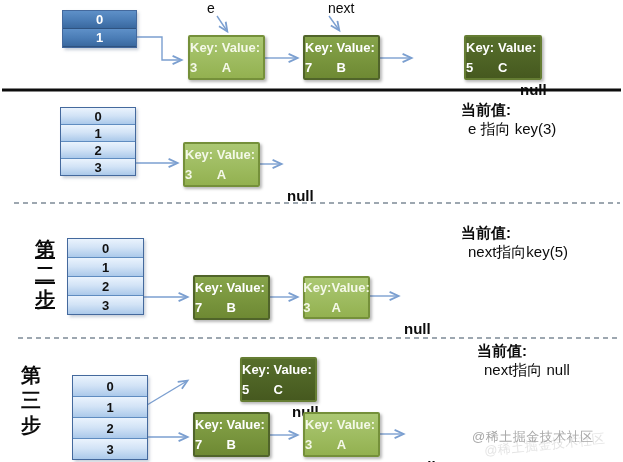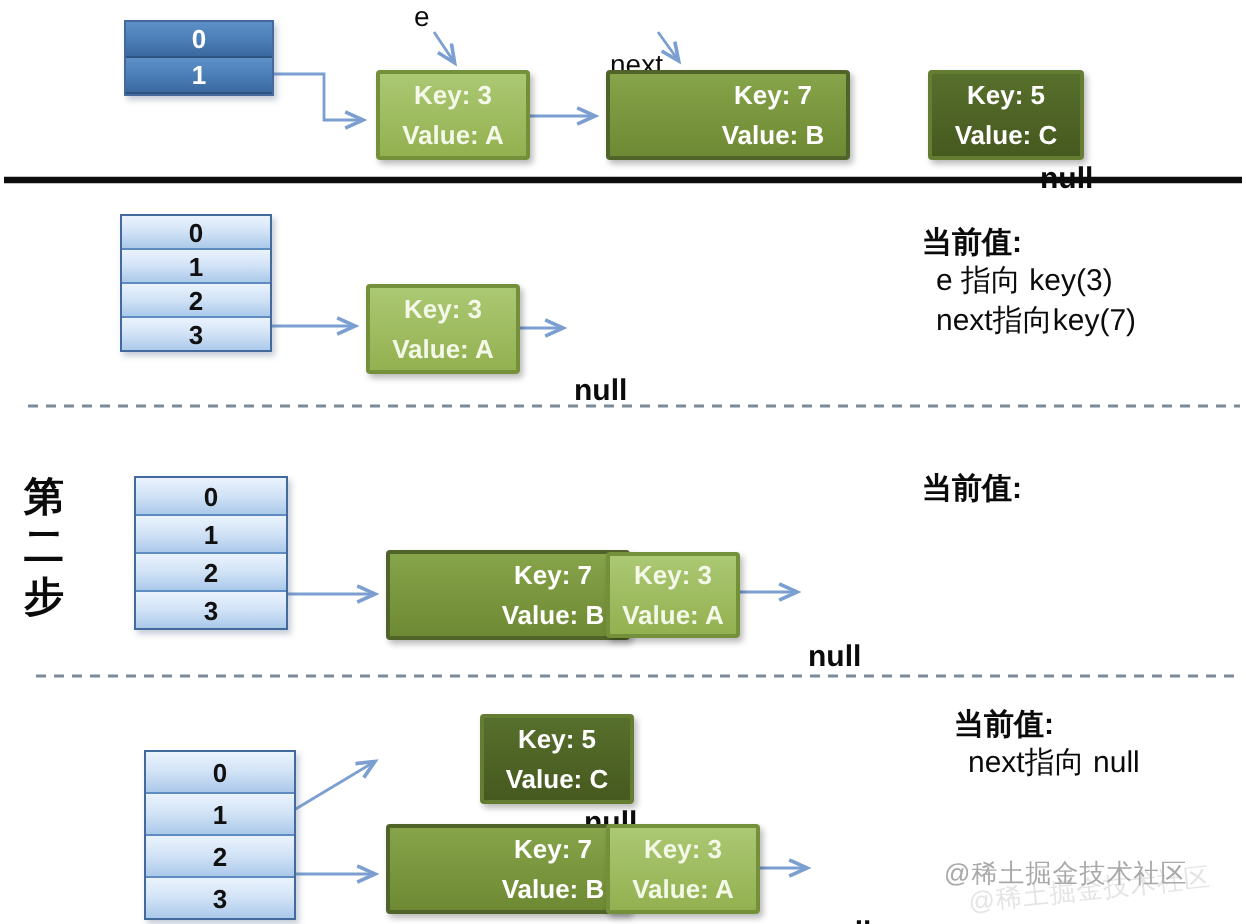--- a/index.html
+++ b/index.html
@@ -13,35 +13,35 @@
   .array{position:absolute;z-index:2;border:1px solid #44699d;box-shadow:1.5px 2px 3px rgba(90,110,140,.35);}
   .cell{display:flex;align-items:center;justify-content:center;font-weight:bold;font-size:13px;
         border-bottom:1px solid #5f8cc0;color:#111;
         background:linear-gradient(180deg,#eaf3fd 0%,#d2e3f6 48%,#abc9ea 100%);}
   .cell:last-child{border-bottom:none;}
   .array.dark .cell{color:#fff;border-bottom:1px solid #2f5380;
         background:linear-gradient(180deg,#5e90c8 0%,#4a7cb5 55%,#3a699f 100%);}
 
   
   .node{position:absolute;z-index:2;width:73px;height:41px;border-radius:2px;
-        display:flex;flex-direction:column;align-items:center;justify-content:center;
+        display:flex;align-items:center;justify-content:center;
         font-weight:bold;font-size:13px;line-height:1.5;color:#fff;
         box-shadow:1.5px 2px 3px rgba(0,0,0,.28);}
   .node.light{background:linear-gradient(180deg,#abc873 0%,#93b150 100%);border:2px solid #75903a;color:#f4f8e8;}
-  .node.medium{background:linear-gradient(180deg,#86a44a 0%,#6e8933 100%);border:2px solid #50642a;padding-left:45px;}
+  .node.medium{background:linear-gradient(180deg,#86a44a 0%,#6e8933 100%);border:2px solid #50642a;}
   .node.dark{background:linear-gradient(180deg,#576f2c 0%,#46591f 100%);border:2px solid #657d33;margin-left:47px;}
 
   .null-label{position:absolute;z-index:2;font-weight:bold;font-size:15px;color:#0b0b0b;margin-top:32px;}
   .ptr-label{position:absolute;z-index:2;font-size:14px;color:#0b0b0b;}
 
   .step-label{position:absolute;z-index:2;width:24px;font-size:20px;font-weight:bold;
               line-height:25px;word-break:break-all;color:#0b0b0b;}
 
   .status{position:absolute;z-index:2;}
-  .status-title{font-size:15px;font-weight:bold;line-height:18px;color:#0b0b0b;margin-top:12px;}
+  .status-title{font-size:15px;font-weight:bold;line-height:18px;color:#0b0b0b;}
   .status-line{font-size:15px;line-height:20px;margin-left:7px;color:#0b0b0b;}
 
   .watermark{position:absolute;z-index:2;font-size:13px;color:#a9a9a9;letter-spacing:.5px;}
   .watermark.faint{color:#c4c4c4;opacity:.45;transform:rotate(-6deg);}
 </style>
 </head>
 <body>
 
 <div class="canvas">
 
@@ -71,21 +71,21 @@
       <line x1="268" y1="379" x2="286" y2="379" marker-end="url(#ah)"></line>
       <line x1="270" y1="435" x2="297" y2="435" marker-end="url(#ah)"></line>
       <line x1="378" y1="434" x2="403" y2="434" marker-end="url(#ah)"></line>
     </g>
     <line x1="2" y1="90" x2="621" y2="90" stroke="#0d0d0d" stroke-width="3.2"></line>
     <line x1="14" y1="203" x2="620" y2="203" stroke="#7d8a97" stroke-width="1.5" stroke-dasharray="5 4"></line>
     <line x1="18" y1="338" x2="620" y2="338" stroke="#7d8a97" stroke-width="1.5" stroke-dasharray="5 4"></line>
   </svg>
 
   <div class="ptr-label" style="left:207px;top:0px;">e</div>
-  <div class="ptr-label" style="left:305px;top:0px;margin-top:24px;">next</div>
+  <div class="ptr-label" style="left:328px;top:0px;">next</div>
 
   <div class="array dark" style="left:62px;top:10px;width:73px;">
     <div class="cell" style="height:17px;">0</div>
     <div class="cell" style="height:17px;">1</div>
   </div>
 
   <div class="node light" style="left:188px;top:35px;">
     <span>Key: 3</span>
     <span>Value: A</span>
   </div>
@@ -109,46 +109,47 @@
 
   <div class="node light" style="left:183px;top:142px;">
     <span>Key: 3</span>
     <span>Value: A</span>
   </div>
   <div class="null-label" style="left:287px;top:155px;">null</div>
 
   <div class="status" style="left:461px;top:101px;">
     <div class="status-title">当前值:</div>
     <div class="status-line">e 指向 key(3)</div>
-    <div class="status-line">next指向key(7)</div>
   </div>
 
-  <div class="step-label" style="left:12px;top:237px;">第二步</div>
+  <div class="step-label" style="left:35px;top:237px;text-decoration:underline;">第二步</div>
 
   <div class="array" style="left:67px;top:238px;width:75px;">
     <div class="cell" style="height:18px;">0</div>
     <div class="cell" style="height:18px;">1</div>
     <div class="cell" style="height:18px;">2</div>
     <div class="cell" style="height:18px;">3</div>
   </div>
 
   <div class="node medium" style="left:193px;top:275px;">
     <span>Key: 7</span>
     <span>Value: B</span>
   </div>
   <div class="node light" style="left:303px;top:276px;width:63px;height:39px;">
     <span>Key: 3</span>
     <span>Value: A</span>
   </div>
   <div class="null-label" style="left:404px;top:288px;">null</div>
 
   <div class="status" style="left:461px;top:224px;">
     <div class="status-title">当前值:</div>
+    <div class="status-line">next指向key(5)</div>
   </div>
 
+  <div class="step-label" style="left:21px;top:363px;">第三步</div>
 
   <div class="array" style="left:72px;top:375px;width:74px;">
     <div class="cell" style="height:20px;">0</div>
     <div class="cell" style="height:20px;">1</div>
     <div class="cell" style="height:20px;">2</div>
     <div class="cell" style="height:20px;">3</div>
   </div>
 
   <div class="node dark" style="left:193px;top:357px;">
     <span>Key: 5</span>

